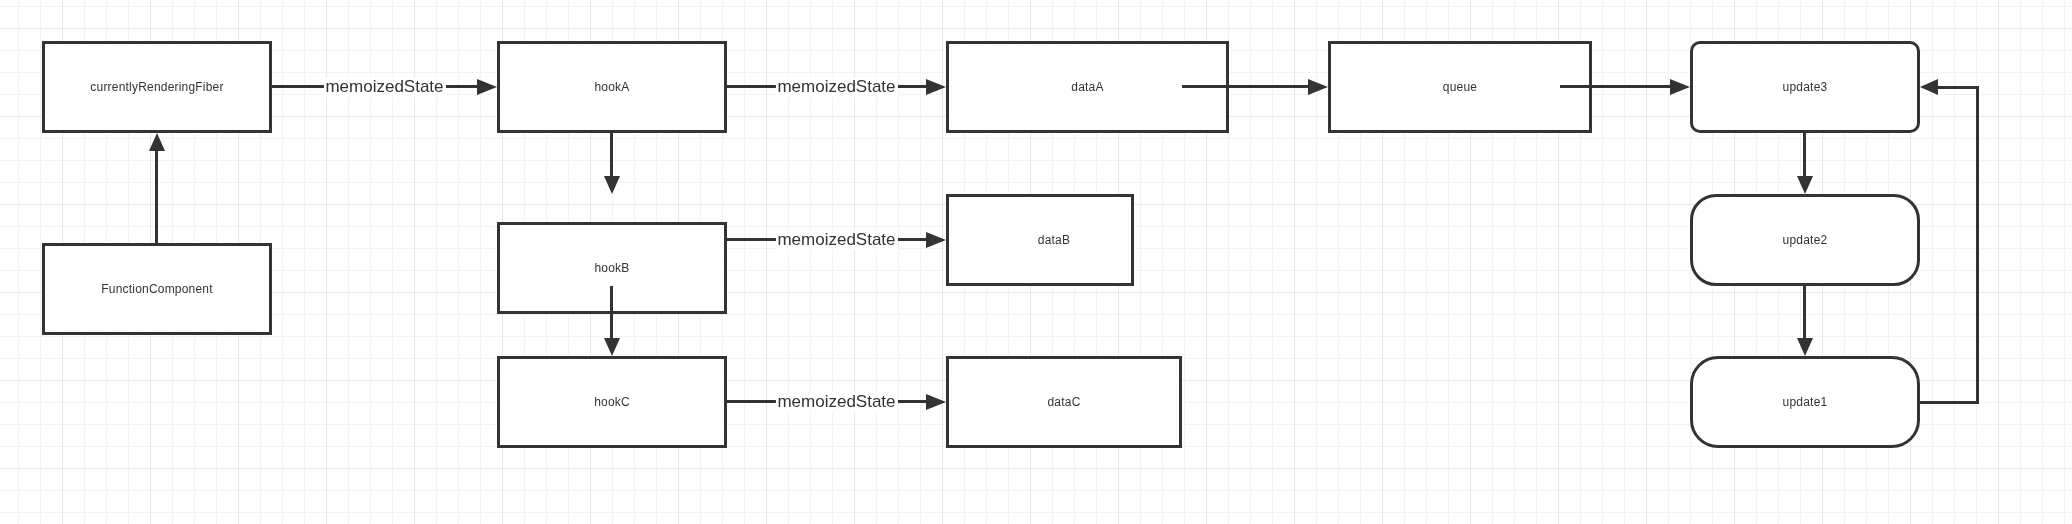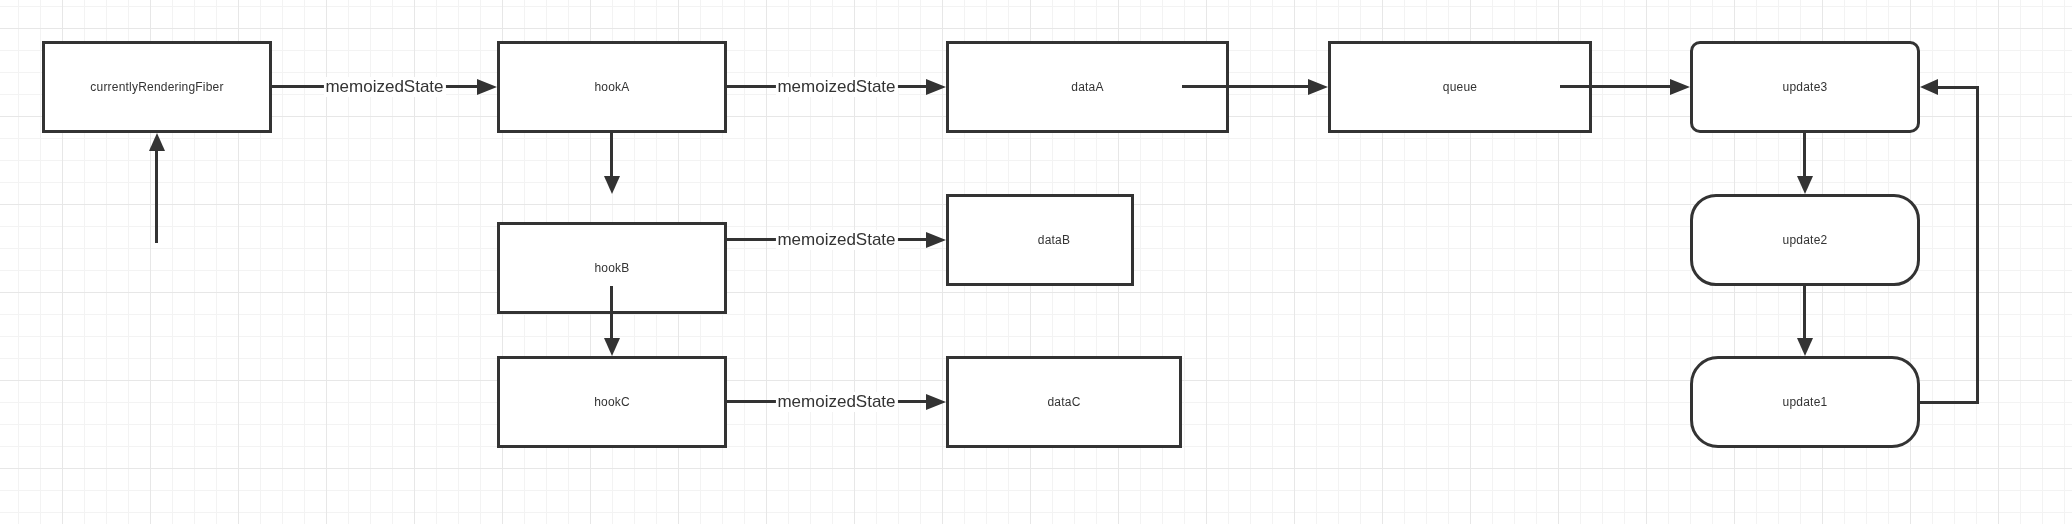--- a/index.html
+++ b/index.html
@@ -79,20 +79,23 @@
   .loop-head-left{position:absolute;left:1920px;top:79px;width:0;height:0;
     border-top:8px solid transparent;border-bottom:8px solid transparent;border-right:18px solid #333333;}
 </style>
 </head>
 <body>
 
 <div class="canvas">
 
   <div class="node n-crf">
     <span>currentlyRenderingFiber</span>
+  </div>
+  <div class="node n-fc">
+    <span>FunctionComponent</span>
   </div>
   <div class="node n-hookA">
     <span>hookA</span>
   </div>
   <div class="node n-hookB">
     <span>hookB</span>
   </div>
   <div class="node n-hookC">
     <span>hookC</span>
   </div>

